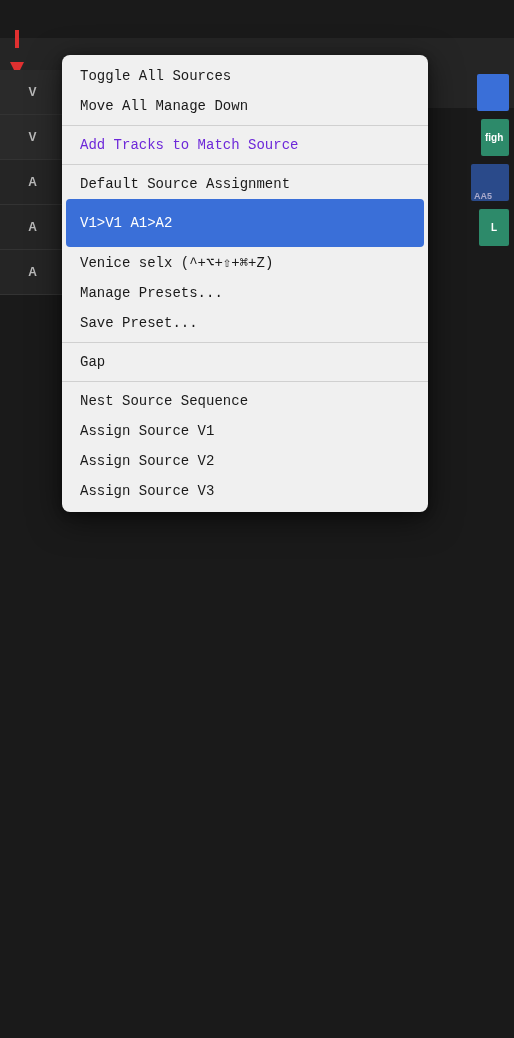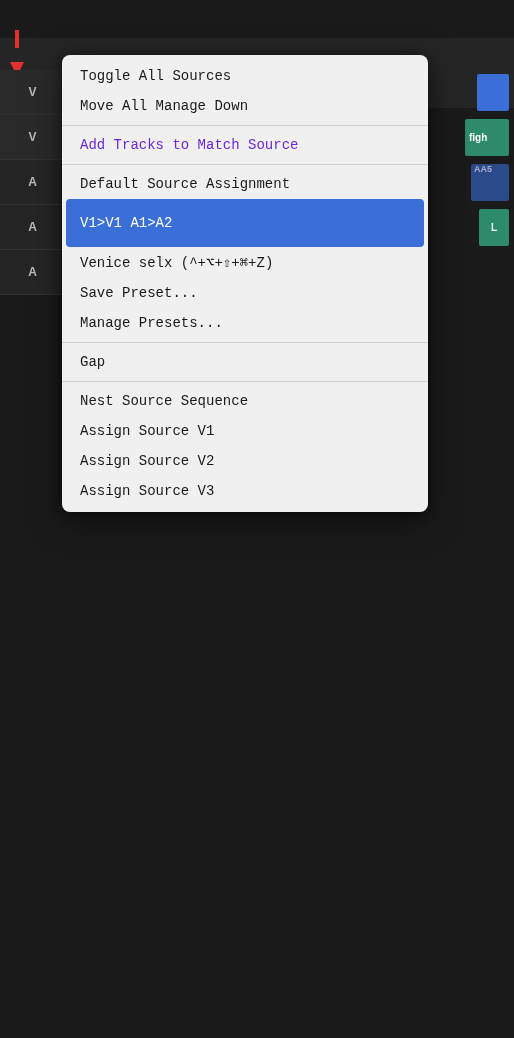--- a/index.html
+++ b/index.html
@@ -148,28 +148,28 @@
 </div>
 
 <div style="position:absolute; top:70px; left:0; width:65px; height:45px; background:#2a2a2a; border-bottom:1px solid #333; display:flex; align-items:center; justify-content:center;">
   <span style="color:#bbb; font-size:12px; font-weight:600;">V</span>
 </div>
 <div style="position:absolute; top:74px; right:5px; width:32px; height:37px; background:#3a6fd8; border-radius:2px;"></div>
 
 <div style="position:absolute; top:115px; left:0; width:65px; height:45px; background:#2a2a2a; border-bottom:1px solid #333; display:flex; align-items:center; justify-content:center;">
   <span style="color:#bbb; font-size:12px; font-weight:600;">V</span>
 </div>
-<div style="position:absolute; top:119px; right:5px; width:44px; height:37px; background:#2d8a6a; border-radius:2px; color:white; font-size:10px; font-weight:700; display:flex; align-items:center; padding-left:4px; overflow:hidden;">
+<div style="position:absolute; top:119px; right:5px; width:28px; height:37px; background:#2d8a6a; border-radius:2px; color:white; font-size:10px; font-weight:700; display:flex; align-items:center; padding-left:4px; overflow:hidden;">
   <span>figh</span>
 </div>
 
 <div style="position:absolute; top:160px; left:0; width:65px; height:45px; background:#252525; border-bottom:1px solid #333; display:flex; align-items:center; justify-content:center;">
   <span style="color:#bbb; font-size:12px; font-weight:600;">A</span>
 </div>
-<div style="position:absolute; top:164px; right:5px; width:38px; height:37px; background:#2a4a8a; border-radius:2px; color:#aac; font-size:9px; font-weight:700; display:flex; align-items:flex-start; padding-left:3px; overflow:hidden;">
+<div style="position:absolute; top:164px; right:5px; width:38px; height:37px; background:#2a4a8a; border-radius:2px; color:#aac; font-size:9px; font-weight:700; display:flex; align-items:flex-end; padding-left:3px; overflow:hidden;">
   <span>AA5</span>
 </div>
 
 <div style="position:absolute; top:205px; left:0; width:65px; height:45px; background:#252525; border-bottom:1px solid #333; display:flex; align-items:center; justify-content:center;">
   <span style="color:#bbb; font-size:12px; font-weight:600;">A</span>
 </div>
 <div style="position:absolute; top:209px; right:5px; width:30px; height:37px; background:#2d8a6a; border-radius:2px; color:white; font-size:10px; font-weight:700; display:flex; align-items:center; justify-content:center; overflow:hidden;">
   <span>L</span>
 </div>
 
@@ -184,22 +184,22 @@
 
   <div class="menu-separator"></div>
 
   <div class="menu-item disabled">Add Tracks to Match Source</div>
 
   <div class="menu-separator"></div>
 
   <div class="menu-item">Default Source Assignment</div>
   <div class="menu-item selected">V1&gt;V1 A1&gt;A2</div>
   <div class="menu-item">Venice selx (^+⌥+⇧+⌘+Z)</div>
+  <div class="menu-item">Manage Presets...</div>
   <div class="menu-item">Save Preset...</div>
-  <div class="menu-item">Manage Presets...</div>
 
   <div class="menu-separator"></div>
 
   <div class="menu-item">Gap</div>
 
   <div class="menu-separator"></div>
 
   <div class="menu-item">Nest Source Sequence</div>
   <div class="menu-item">Assign Source V1</div>
   <div class="menu-item">Assign Source V2</div>

